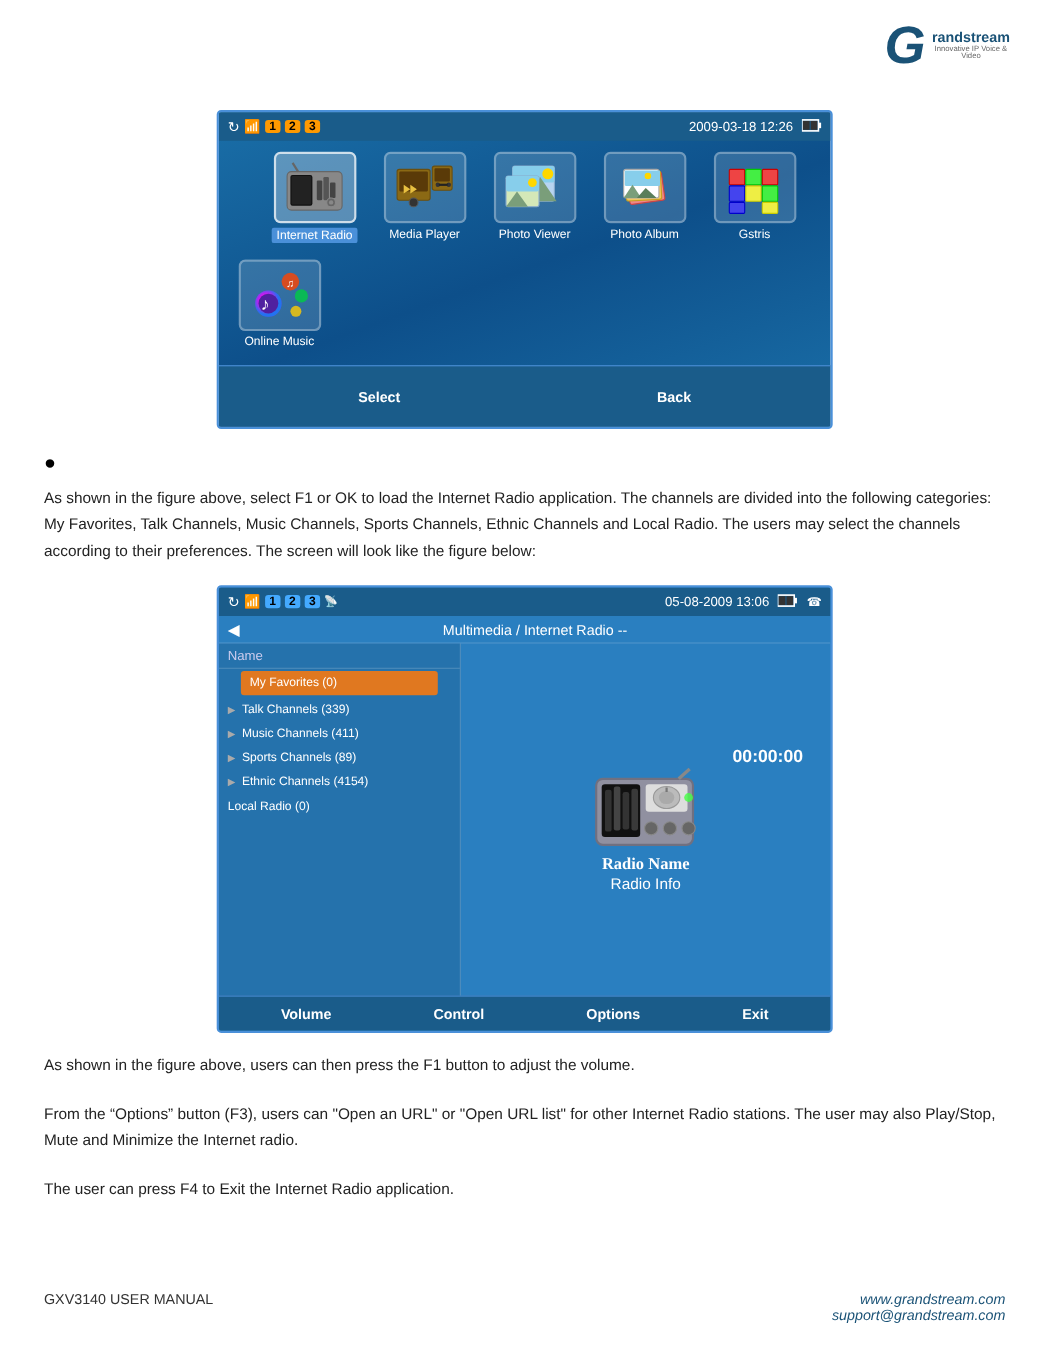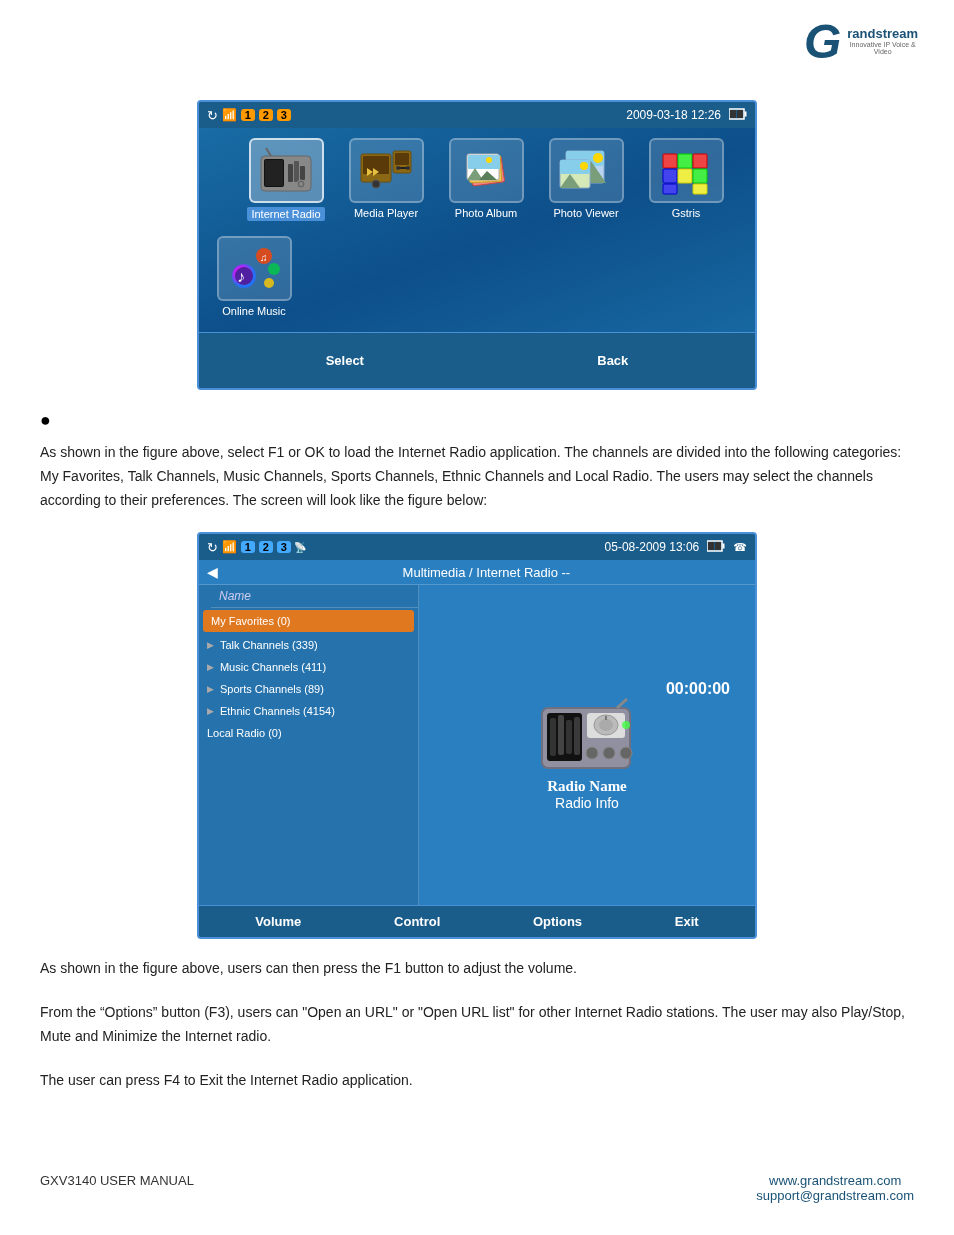--- a/index.html
+++ b/index.html
@@ -182,36 +182,34 @@
     
     .channel-list {
       width: 220px;
       background: rgba(0,0,0,0.1);
       border-right: 1px solid rgba(255,255,255,0.2);
     }
     .channel-list-header {
       padding: 4px 8px;
       color: #cce;
       font-size: 12px;
-      font-style: italic;
       border-bottom: 1px solid rgba(255,255,255,0.2);
-      margin-left: 12px;
     }
     .channel-item {
       padding: 5px 8px;
       color: #fff;
       font-size: 11px;
       display: flex;
       align-items: center;
       gap: 6px;
     }
     .channel-item.selected-ch {
       background: #e07820;
       border-radius: 3px;
-      margin: 2px 4px;
+      margin: 2px 20px;
     }
     .channel-item .ch-arrow {
       color: #aaa;
       font-size: 9px;
     }
 
     
     .radio-player {
       flex: 1;
       display: flex;
@@ -249,22 +247,23 @@
     
     .footer {
       display: flex;
       justify-content: space-between;
       padding: 20px 40px;
       font-size: 13px;
       color: #333;
       margin-top: 20px;
     }
     .footer-right {
-      text-align: center;
+      text-align: right;
       color: #1a5276;
+      font-style: italic;
     }
 
     
     .icon-radio {
       width: 60px;
       height: 50px;
     }
     .icon-mediaplayer {
       width: 55px;
       height: 50px;
@@ -378,55 +377,55 @@
 
             <polygon points="8,22 8,30 14,26" fill="#e8c040"></polygon>
             <polygon points="14,22 14,30 20,26" fill="#e8c040"></polygon>
           </svg>
         </div>
         <span class="app-label">Media Player</span>
       </div>
 
       <div class="app-item">
         <div class="app-icon-box">
+          <svg class="icon-photoviewer" viewBox="0 0 60 50">
+
+            <rect x="10" y="5" width="38" height="32" rx="2" fill="#b8d4f0" stroke="#88aacc" stroke-width="1"></rect>
+
+            <rect x="10" y="5" width="38" height="15" rx="2" fill="#87CEEB"></rect>
+
+            <polygon points="20,37 35,15 50,37" fill="#7a9e7a"></polygon>
+            <polygon points="10,37 22,22 34,37" fill="#6a8e6a"></polygon>
+
+            <circle cx="42" cy="12" r="5" fill="#FFD700"></circle>
+
+            <rect x="4" y="14" width="30" height="28" rx="2" fill="#d4e8b8" stroke="#88aacc" stroke-width="1"></rect>
+            <rect x="4" y="14" width="30" height="14" rx="2" fill="#87CEEB"></rect>
+            <circle cx="28" cy="20" r="4" fill="#FFD700"></circle>
+            <polygon points="4,42 14,28 24,42" fill="#7a9e7a"></polygon>
+          </svg>
+        </div>
+        <span class="app-label">Photo Viewer</span>
+      </div>
+
+      <div class="app-item">
+        <div class="app-icon-box">
           <svg class="icon-photoalbum" viewBox="0 0 55 50">
 
             <rect x="12" y="12" width="32" height="26" rx="2" fill="#e88" stroke="#c44" stroke-width="1" transform="rotate(-8, 28, 25)"></rect>
             <rect x="10" y="10" width="32" height="26" rx="2" fill="#f0c860" stroke="#c8a020" stroke-width="1" transform="rotate(-3, 26, 23)"></rect>
             <rect x="8" y="8" width="32" height="26" rx="2" fill="#fff" stroke="#aaa" stroke-width="1"></rect>
 
             <rect x="9" y="9" width="32" height="14" rx="1" fill="#87CEEB"></rect>
             <circle cx="30" cy="14" r="3" fill="#FFD700"></circle>
             <polygon points="8,34 16,22 24,34" fill="#7a9e7a"></polygon>
             <polygon points="20,34 28,25 38,34" fill="#5a7e5a"></polygon>
           </svg>
         </div>
         <span class="app-label">Photo Album</span>
-      </div>
-
-      <div class="app-item">
-        <div class="app-icon-box">
-          <svg class="icon-photoviewer" viewBox="0 0 60 50">
-
-            <rect x="10" y="5" width="38" height="32" rx="2" fill="#b8d4f0" stroke="#88aacc" stroke-width="1"></rect>
-
-            <rect x="10" y="5" width="38" height="15" rx="2" fill="#87CEEB"></rect>
-
-            <polygon points="20,37 35,15 50,37" fill="#7a9e7a"></polygon>
-            <polygon points="10,37 22,22 34,37" fill="#6a8e6a"></polygon>
-
-            <circle cx="42" cy="12" r="5" fill="#FFD700"></circle>
-
-            <rect x="4" y="14" width="30" height="28" rx="2" fill="#d4e8b8" stroke="#88aacc" stroke-width="1"></rect>
-            <rect x="4" y="14" width="30" height="14" rx="2" fill="#87CEEB"></rect>
-            <circle cx="28" cy="20" r="4" fill="#FFD700"></circle>
-            <polygon points="4,42 14,28 24,42" fill="#7a9e7a"></polygon>
-          </svg>
-        </div>
-        <span class="app-label">Photo Viewer</span>
       </div>
 
       <div class="app-item">
         <div class="app-icon-box">
           <svg class="icon-gstris" viewBox="0 0 50 50">
 
             <rect x="2" y="8" width="14" height="14" rx="1" fill="#e44" stroke="#c00" stroke-width="1"></rect>
             <rect x="2" y="23" width="14" height="14" rx="1" fill="#44e" stroke="#00c" stroke-width="1"></rect>
 
             <rect x="17" y="8" width="14" height="14" rx="1" fill="#4e4" stroke="#0c0" stroke-width="1"></rect>

